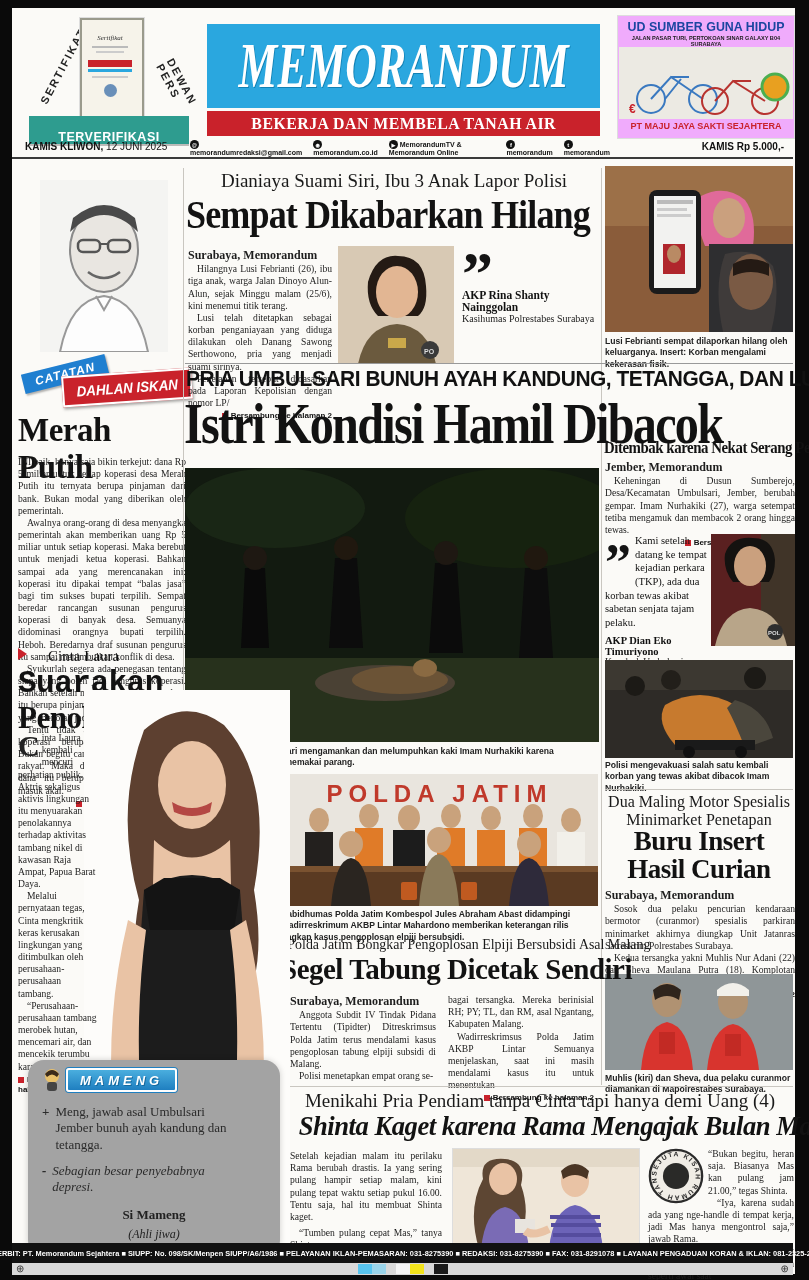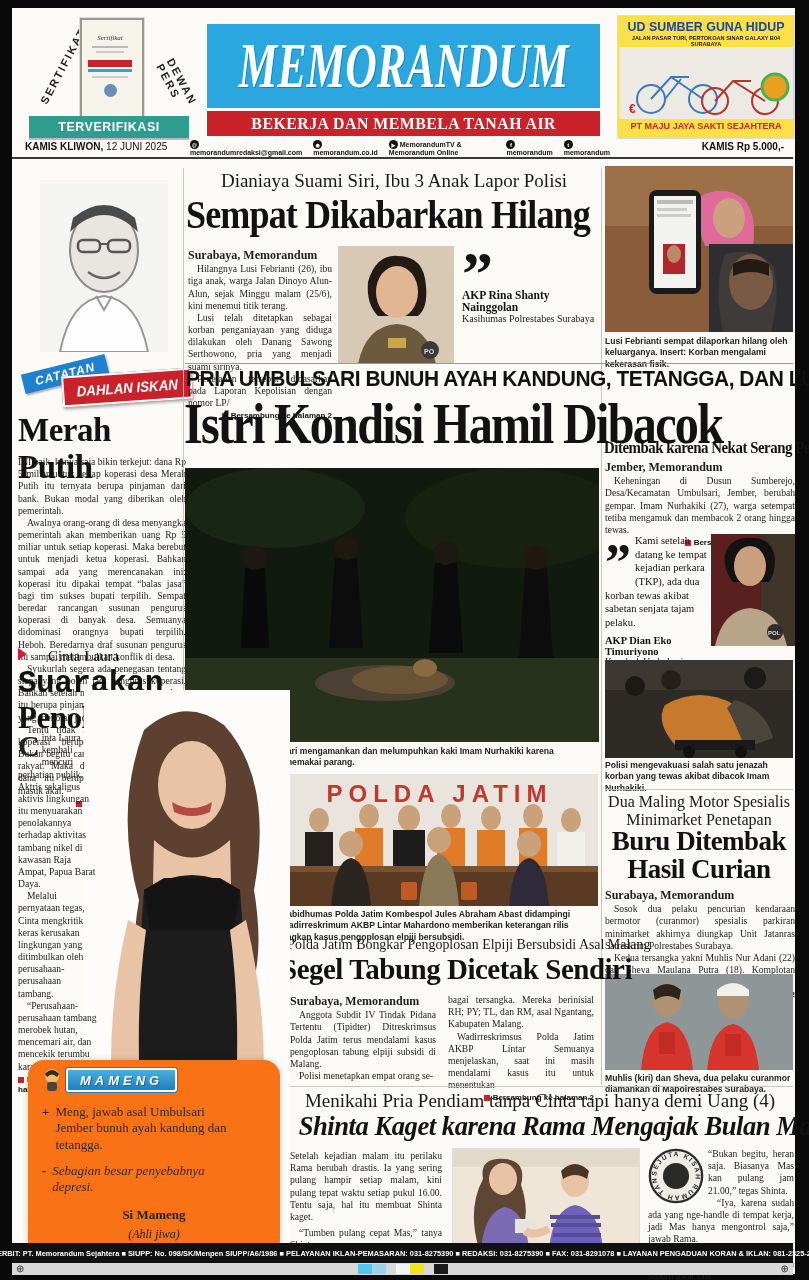--- a/index.html
+++ b/index.html
@@ -33,34 +33,34 @@
     <div class="abs sans" style="left:136px;top:40px;transform:rotate(62deg);font-size:11px;font-weight:bold;letter-spacing:2px;color:#222;width:14px;line-height:1.1;text-align:center;">DEWAN PERS</div>
     <div class="abs" style="left:55px;top:2px;width:60px;height:96px;background:#f6f3ea;border:2px solid #9a9a8c;box-shadow:0 0 0 1px #ddd;">
       <div class="abs serif" style="left:0;top:14px;width:56px;text-align:center;font-style:italic;font-size:7px;color:#333;">Sertifikat</div>
       <div class="abs" style="left:10px;top:26px;width:36px;height:2px;background:#bbb;"></div>
       <div class="abs" style="left:14px;top:31px;width:28px;height:2px;background:#ccc;"></div>
       <div class="abs" style="left:6px;top:40px;width:44px;height:7px;background:#c9222b;"></div>
       <div class="abs" style="left:6px;top:49px;width:44px;height:3px;background:#2aa7df;"></div>
       <div class="abs" style="left:10px;top:56px;width:36px;height:2px;background:#ccc;"></div>
       <div class="abs" style="left:22px;top:64px;width:13px;height:13px;border-radius:50%;background:#3a6ea8;opacity:.75;"></div>
     </div>
-    <div class="abs sans" style="left:4px;top:100px;width:160px;height:22px;background:#2e9c8f;color:#fff;font-weight:bold;font-size:12.5px;
-                display:flex;align-items:center;justify-content:center;letter-spacing:.5px;box-shadow:0 2px 0 rgba(0,0,0,.25);">
+    <div class="abs sans" style="left:4px;top:100px;width:160px;height:28px;background:#2e9c8f;color:#fff;font-weight:bold;font-size:12.5px;
+                display:flex;align-items:flex-end;justify-content:center;letter-spacing:.5px;box-shadow:0 2px 0 rgba(0,0,0,.25);">
       <span>TERVERIFIKASI</span>
     </div>
   </div>
 
   <div class="abs" style="left:207px;top:24px;width:393px;height:84px;background:#2aa7df;display:flex;align-items:center;justify-content:center;">
     <span class="serif" style="color:#fff;font-weight:bold;font-style:italic;font-size:56px;transform:scaleX(.78) scaleY(1.12);white-space:nowrap;text-shadow:1px 1px 0 #1180b4;">MEMORANDUM</span>
   </div>
   <div class="abs" style="left:207px;top:111px;width:393px;height:25px;background:#c9222b;display:flex;align-items:center;justify-content:center;">
     <span class="serif" style="color:#fff;font-weight:bold;font-size:16.5px;letter-spacing:.5px;white-space:nowrap;transform:scaleX(.96);">BEKERJA DAN MEMBELA TANAH AIR</span>
   </div>
 
-  <div class="abs" style="left:617px;top:15px;width:176px;height:122px;background:#fde047;border:1px solid #ddd;text-align:center;">
+  <div class="abs" style="left:617px;top:15px;width:176px;height:122px;background:#f0abfc;border:1px solid #ddd;text-align:center;">
     <div class="sans" style="font-weight:bold;font-size:13.5px;color:#1b46a0;margin-top:3px;transform:scaleX(.92);white-space:nowrap;">UD SUMBER GUNA HIDUP</div>
     <div class="sans" style="font-weight:bold;font-size:5.6px;color:#222;margin-top:1px;">JALAN PASAR TURI, PERTOKOAN SINAR GALAXY B04 SURABAYA</div>
     <svg width="174" height="72" viewBox="0 0 174 72" style="display:block;margin:0 auto;">
       <rect x="0" y="0" width="174" height="72" fill="#eceae3"></rect>
       <g stroke="#3a79c0" stroke-width="2" fill="none">
         <circle cx="32" cy="52" r="14"></circle>
           <circle cx="84" cy="52" r="14"></circle>
         <path d="M32 52 L52 30 L84 52 M52 30 L70 30 M46 52 L62 32"></path>
       </g>
       <g stroke="#b8332f" stroke-width="2" fill="none">
@@ -260,29 +260,29 @@
       <circle cx="30" cy="26" r="10" fill="#1c1a16"></circle>
       <circle cx="66" cy="20" r="10" fill="#221f1a"></circle>
       <circle cx="150" cy="18" r="11" fill="#1c1a16"></circle>
       <path d="M60 45 Q95 25 130 45 Q150 60 140 80 L70 85 Q50 62 60 45 Z" fill="#c77a2e"></path>
       <path d="M130 40 Q160 48 168 78 L140 88 Q130 62 122 48 Z" fill="#4a463c"></path>
       <rect x="70" y="80" width="80" height="10" fill="#1a1a1a"></rect>
       <circle cx="84" cy="92" r="6" fill="#111"></circle>
         <circle cx="136" cy="92" r="6" fill="#111"></circle>
     </svg>
   </div>
-  <div class="abs cap" style="left:605px;top:760px;width:188px;">Polisi mengevakuasi salah satu jenazah korban yang tewas akibat dibacok Imam Nurhakiki.</div>
+  <div class="abs cap" style="left:605px;top:760px;width:188px;">Polisi mengevakuasi salah satu kembali korban yang tewas akibat dibacok Imam Nurhakiki.</div>
 
   <div class="abs hline" style="left:605px;top:789px;width:188px;"></div>
   <div class="abs kicker" style="left:605px;top:793px;width:188px;font-size:16px;line-height:1.15;">
     <div>Dua Maling Motor Spesialis</div>
     <div>Minimarket Penetapan</div>
   </div>
   <div class="abs hl" style="left:605px;top:828px;width:188px;text-align:center;font-size:27px;line-height:1.02;">
-    <div>Buru Ditembak</div>
+    <div>Buru Insert</div>
     <div>Hasil Curian</div>
   </div>
   <div class="abs jtext serif" style="left:605px;top:888px;width:190px;">
     <p class="dateline">Surabaya, Memorandum</p>
     <p>Sosok dua pelaku pencurian kendaraan bermotor (curanmor) spesialis parkiran minimarket akhirnya diungkap Unit Jatanras Satreskrim Polrestabes Surabaya.</p>
     <p>Kedua tersangka yakni Muhlis Nur Adani (22) dan Sheva Maulana Putra (18). Komplotan pemuda asal Tambaksari ini</p>
     <div class="cont"><span class="sq"></span><span>Bersambung ke halaman 2</span></div>
   </div>
   <div class="abs photo" style="left:605px;top:974px;width:188px;height:96px;background:#9aa0a2;">
     <svg width="188" height="96" viewBox="0 0 188 96">
@@ -380,21 +380,21 @@
       <text font-size="7.2" fill="#2b2b2b" font-family="Liberation Sans,sans-serif" font-weight="bold" letter-spacing="1.5">
         <textPath href="#arc">SEJUTA KISAH RUMAH TANGGA</textPath>
       </text>
     </svg>
     <p style="text-indent:0;">“Bukan begitu, heran saja. Biasanya Mas kan pulang jam 21.00,” tegas Shinta.</p>
     <p>“Iya, karena sudah ada yang nge-handle di tempat kerja, jadi Mas hanya mengontrol saja,” jawab Rama.</p>
     <p>Kini, Rama sudah tidak irit berbicara dengan istrinya. Berbeda seperti awal saat</p>
 
   </div>
 
-  <div class="abs" style="left:28px;top:1060px;width:252px;height:188px;background:#f97316;border-radius:16px;box-shadow:0 0 6px rgba(0,0,0,.18);z-index:3;padding:8px 0 0 0;">
+  <div class="abs" style="left:28px;top:1060px;width:252px;height:188px;background:#a3a3a3;border-radius:16px;box-shadow:0 0 6px rgba(0,0,0,.18);z-index:3;padding:8px 0 0 0;">
     <div style="display:flex;align-items:center;gap:4px;margin-left:14px;">
       <svg width="20" height="24" viewBox="0 0 20 24">
         <circle cx="10" cy="8" r="7" fill="#e8c06a"></circle>
         <path d="M3 6 Q10 -2 17 6 L15 9 Q10 4 5 9 Z" fill="#3a2a1a"></path>
         <rect x="5" y="14" width="10" height="9" rx="3" fill="#444"></rect>
       </svg>
       <div style="background:linear-gradient(#4aaede,#1f7fc0);border:2px solid #fff;box-shadow:0 0 0 1px #1f7fc0;border-radius:3px;padding:1px 12px;">
         <span class="sans" style="color:#fff;font-weight:bold;font-style:italic;font-size:13px;letter-spacing:4px;text-shadow:1px 1px 0 #16699e;">MAMENG</span>
       </div>
     </div>

